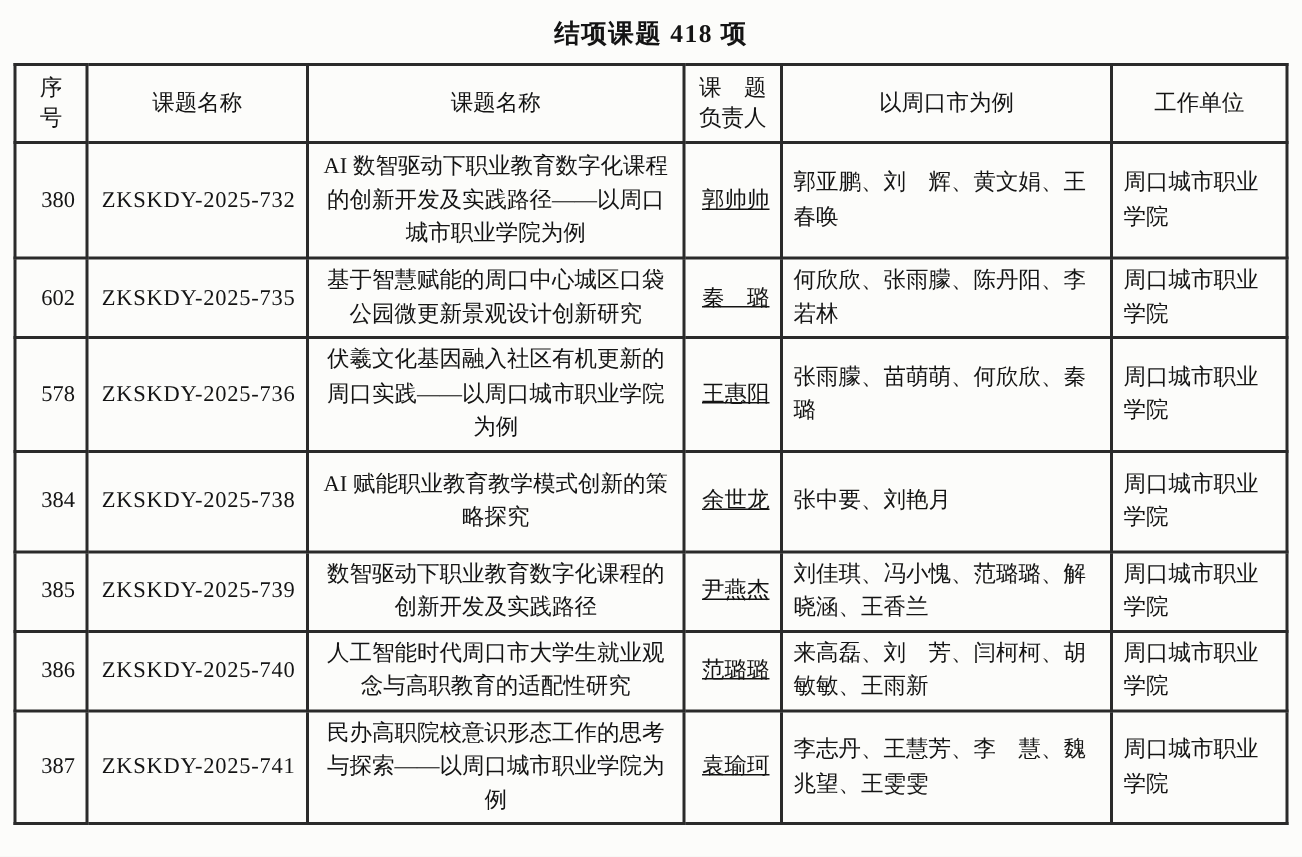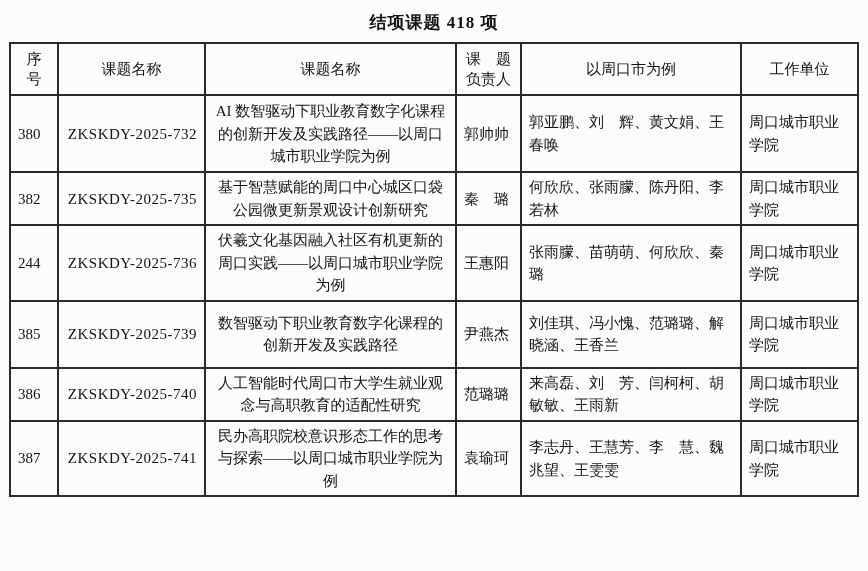--- a/index.html
+++ b/index.html
@@ -45,24 +45,24 @@
     white-space:pre-line;
     line-height:1.35;
     height:52px;
   }
   col.c-seq{width:48px;}
   col.c-code{width:147px;}
   col.c-name{width:251px;}
   col.c-leader{width:65px;}
   col.c-members{width:220px;}
   col.c-unit{width:117px;}
-  td.c-seq{text-align:left;}
+  td.c-seq{text-align:right;}
   td.c-code{text-align:right;letter-spacing:0.5px;}
   td.c-name{text-align:center;}
-  td.c-leader{text-align:left;}
+  td.c-leader{text-align:right;text-decoration:underline;}
   td.c-members{text-align:left;}
   td.c-unit{}
   tbody tr:nth-child(1){height:77px;}
   tbody tr:nth-child(2){height:53px;}
   tbody tr:nth-child(3){height:53px;}
   tbody tr:nth-child(4){height:67px;}
   tbody tr:nth-child(5){height:50px;}
   tbody tr:nth-child(6){height:48px;}
   tbody tr:nth-child(7){height:55px;}
   tbody tr:nth-child(8){height:70px;}
@@ -98,33 +98,41 @@
     <tbody>
       <tr>
         <td class="c-seq">380</td>
         <td class="c-code">ZKSKDY-2025-732</td>
         <td class="c-name">AI 数智驱动下职业教育数字化课程的创新开发及实践路径——以周口城市职业学院为例</td>
         <td class="c-leader">郭帅帅</td>
         <td class="c-members">郭亚鹏、刘　辉、黄文娟、王春唤</td>
         <td class="c-unit">周口城市职业学院</td>
       </tr>
       <tr>
-        <td class="c-seq">382</td>
+        <td class="c-seq">602</td>
         <td class="c-code">ZKSKDY-2025-735</td>
         <td class="c-name">基于智慧赋能的周口中心城区口袋公园微更新景观设计创新研究</td>
         <td class="c-leader">秦　璐</td>
         <td class="c-members">何欣欣、张雨朦、陈丹阳、李若林</td>
         <td class="c-unit">周口城市职业学院</td>
       </tr>
       <tr>
-        <td class="c-seq">244</td>
+        <td class="c-seq">578</td>
         <td class="c-code">ZKSKDY-2025-736</td>
         <td class="c-name">伏羲文化基因融入社区有机更新的周口实践——以周口城市职业学院为例</td>
         <td class="c-leader">王惠阳</td>
         <td class="c-members">张雨朦、苗萌萌、何欣欣、秦　璐</td>
+        <td class="c-unit">周口城市职业学院</td>
+      </tr>
+      <tr>
+        <td class="c-seq">384</td>
+        <td class="c-code">ZKSKDY-2025-738</td>
+        <td class="c-name">AI 赋能职业教育教学模式创新的策略探究</td>
+        <td class="c-leader">余世龙</td>
+        <td class="c-members">张中要、刘艳月</td>
         <td class="c-unit">周口城市职业学院</td>
       </tr>
       <tr>
         <td class="c-seq">385</td>
         <td class="c-code">ZKSKDY-2025-739</td>
         <td class="c-name">数智驱动下职业教育数字化课程的创新开发及实践路径</td>
         <td class="c-leader">尹燕杰</td>
         <td class="c-members">刘佳琪、冯小愧、范璐璐、解晓涵、王香兰</td>
         <td class="c-unit">周口城市职业学院</td>
       </tr>

